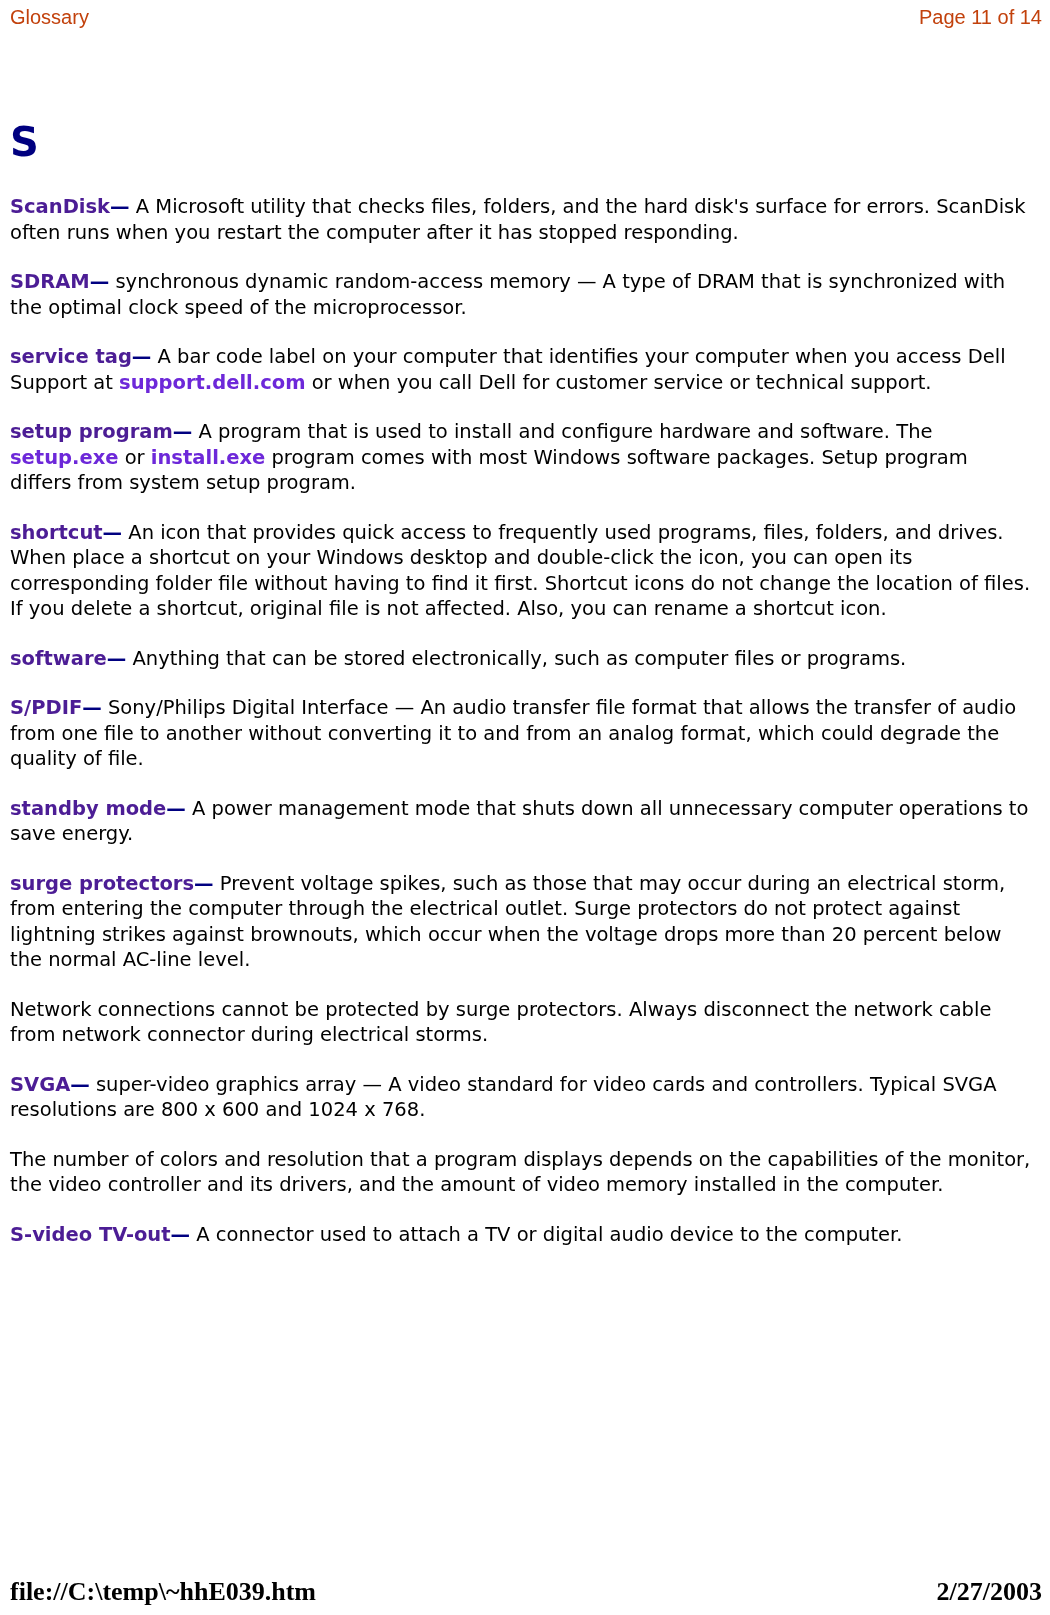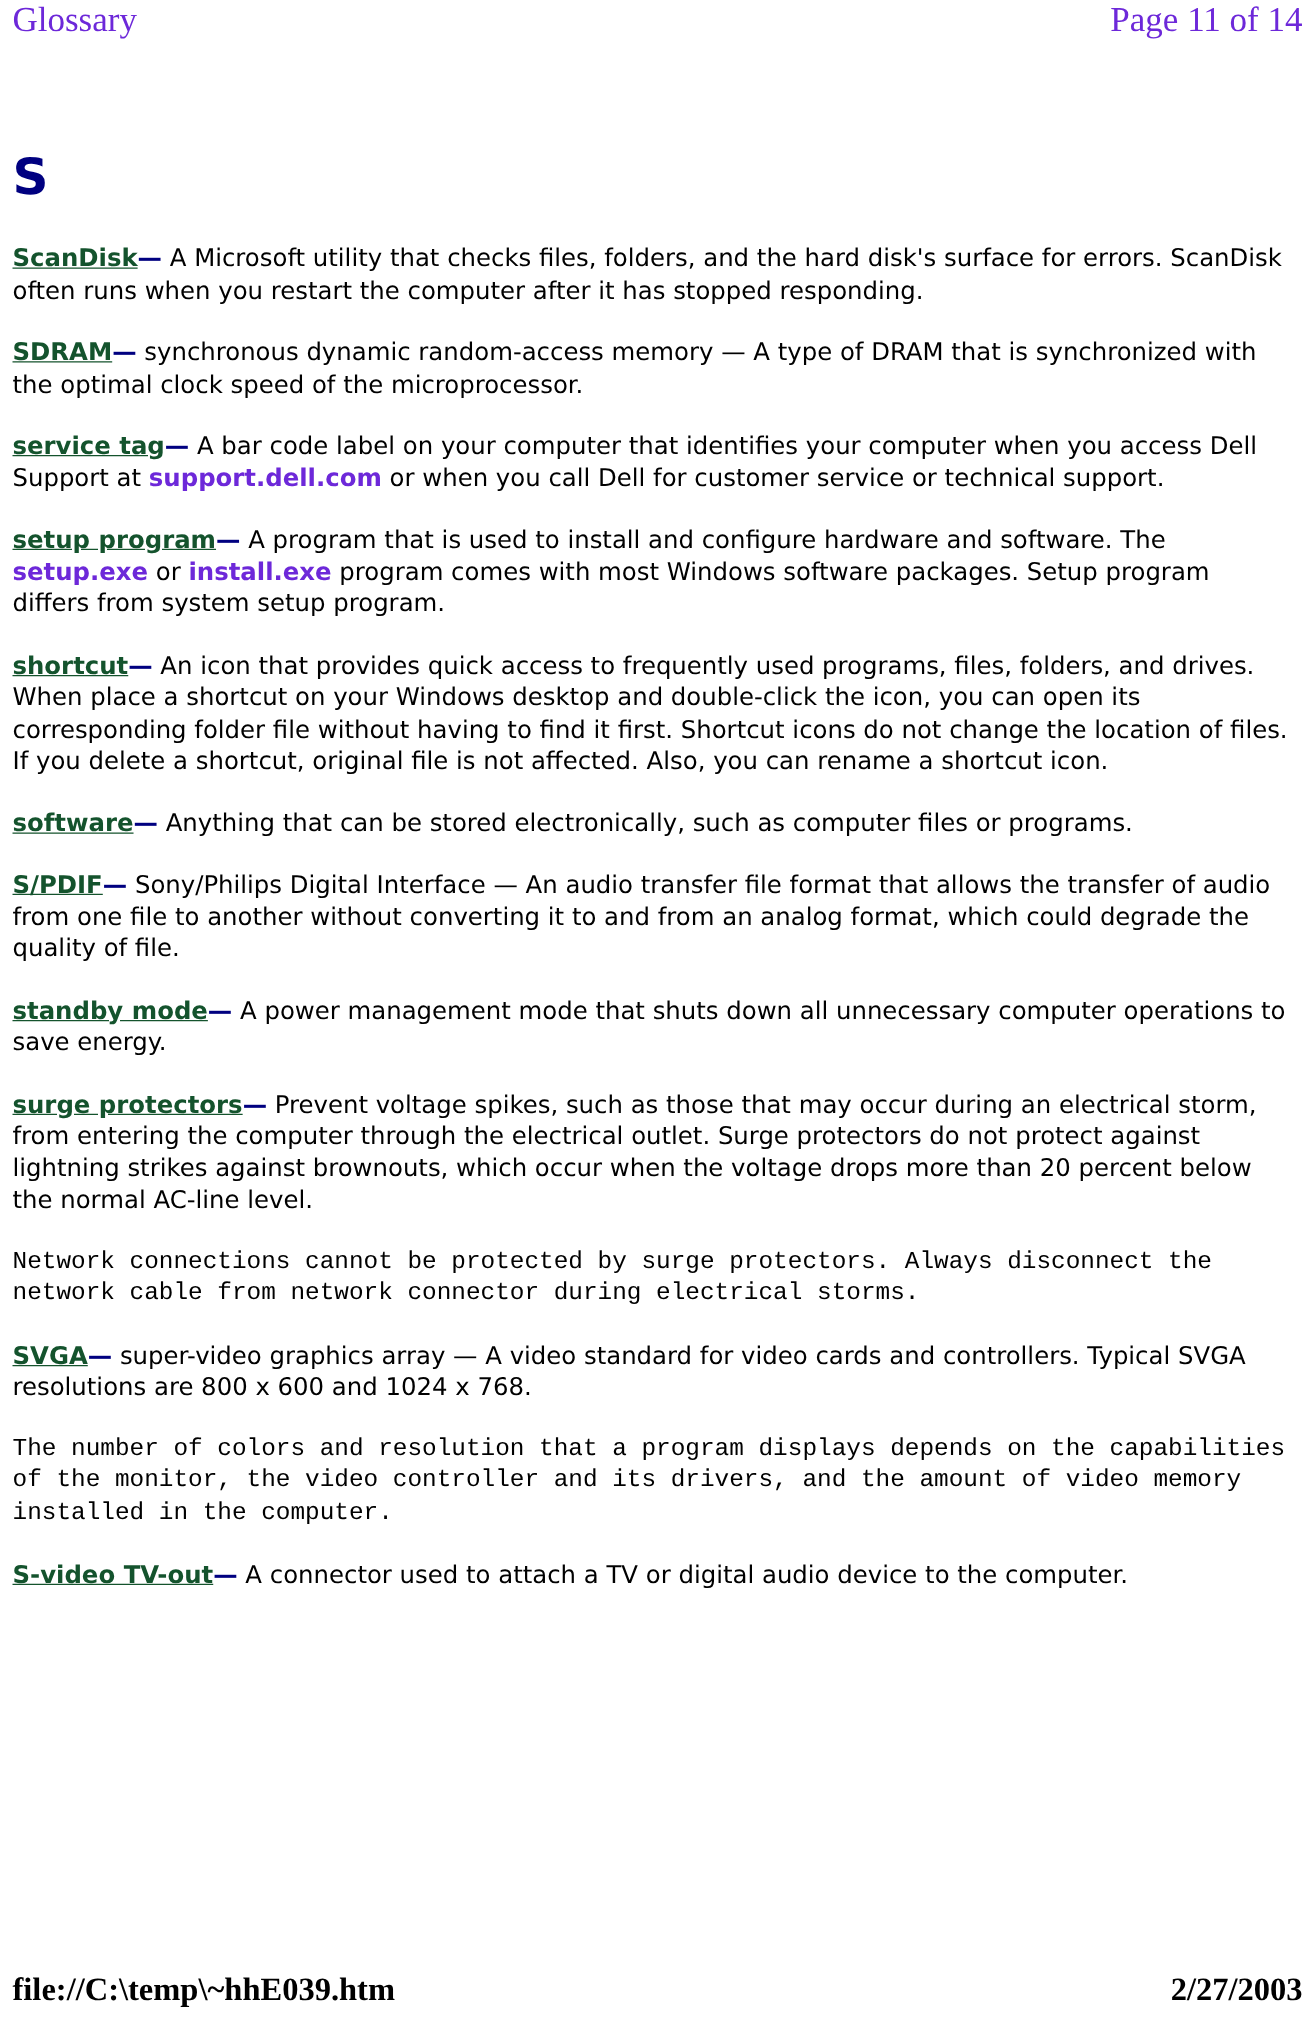--- a/index.html
+++ b/index.html
@@ -29,24 +29,24 @@
     position: absolute;
     left: 0;
     top: 0;
     width: 1050px;
     height: 44px;
     padding: 0 8px 0 10px;
     box-sizing: border-box;
     display: flex;
     align-items: flex-start;
     justify-content: space-between;
-    font-family: Liberation Serif, serif;
-    font-size: 28px;
+    font-family: Liberation Sans, sans-serif;
+    font-size: 20px;
     line-height: 34px;
-    color: #6d28d9;
+    color: #c2410c;
   }
   .page-header .hdr-left { white-space: nowrap; }
   .page-header .hdr-right { white-space: nowrap; }
 
   
   .page-footer {
     position: absolute;
     left: 0;
     bottom: 8px;
     width: 1050px;
@@ -86,37 +86,35 @@
     line-height: 25.5px;
     color: #000000;
     margin: 0 0 24px 0;
     text-align: left;
     word-spacing: 0px;
   }
   .entry:last-child { margin-bottom: 0; }
 
   .term {
     font-weight: bold;
-    color: #14532d;
-    text-decoration: underline;
+    color: #4c1d95;
   }
   .dash {
     font-weight: bold;
     color: #000080;
   }
   .emph {
     font-weight: bold;
     color: #6d28d9;
   }
   .plain-para {
     font-size: 19.5px;
     line-height: 25.5px;
     color: #000000;
     margin: 0 0 24px 0;
-    font-family: Liberation Mono, monospace;
   }
 </style>
 </head>
 <body>
 
 <div class="page">
 
   <div class="page-header">
     <span class="hdr-left">Glossary</span>
     <span class="hdr-right">Page 11 of 14</span>

